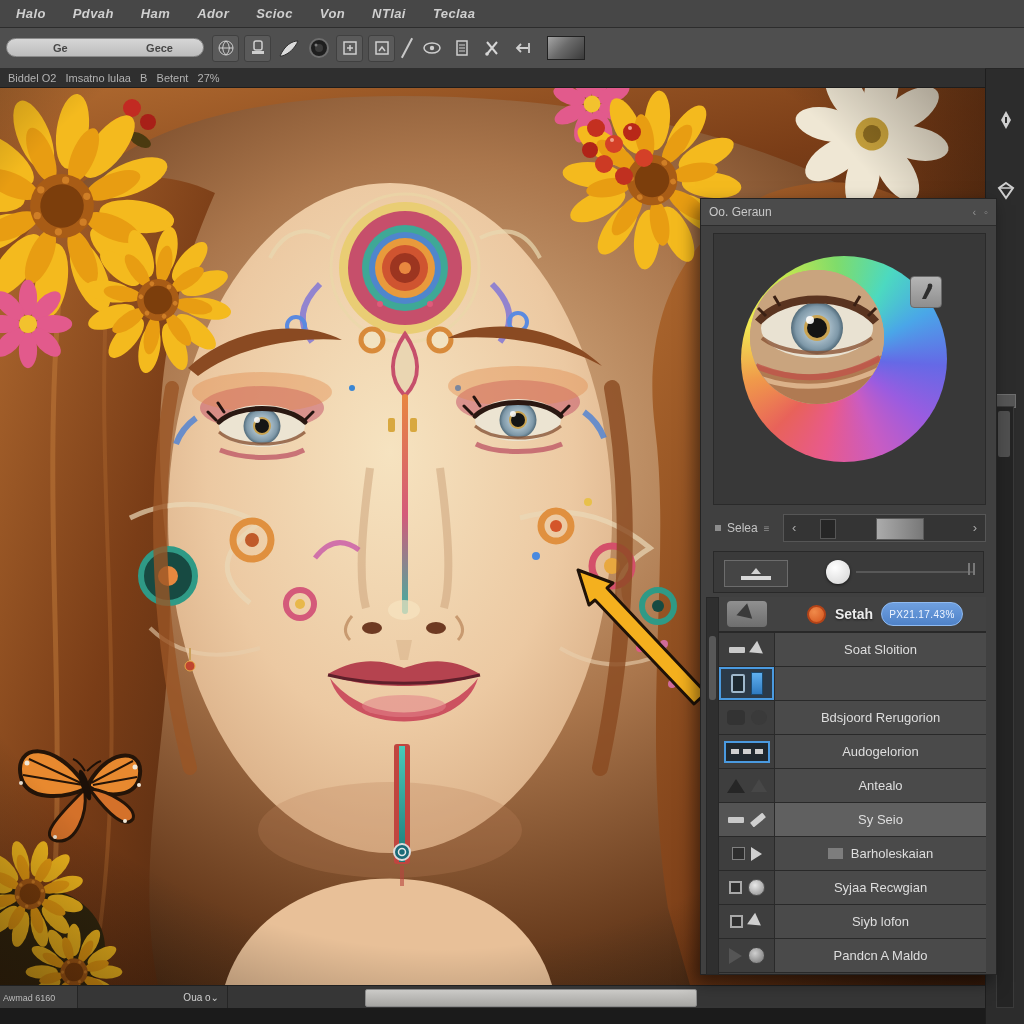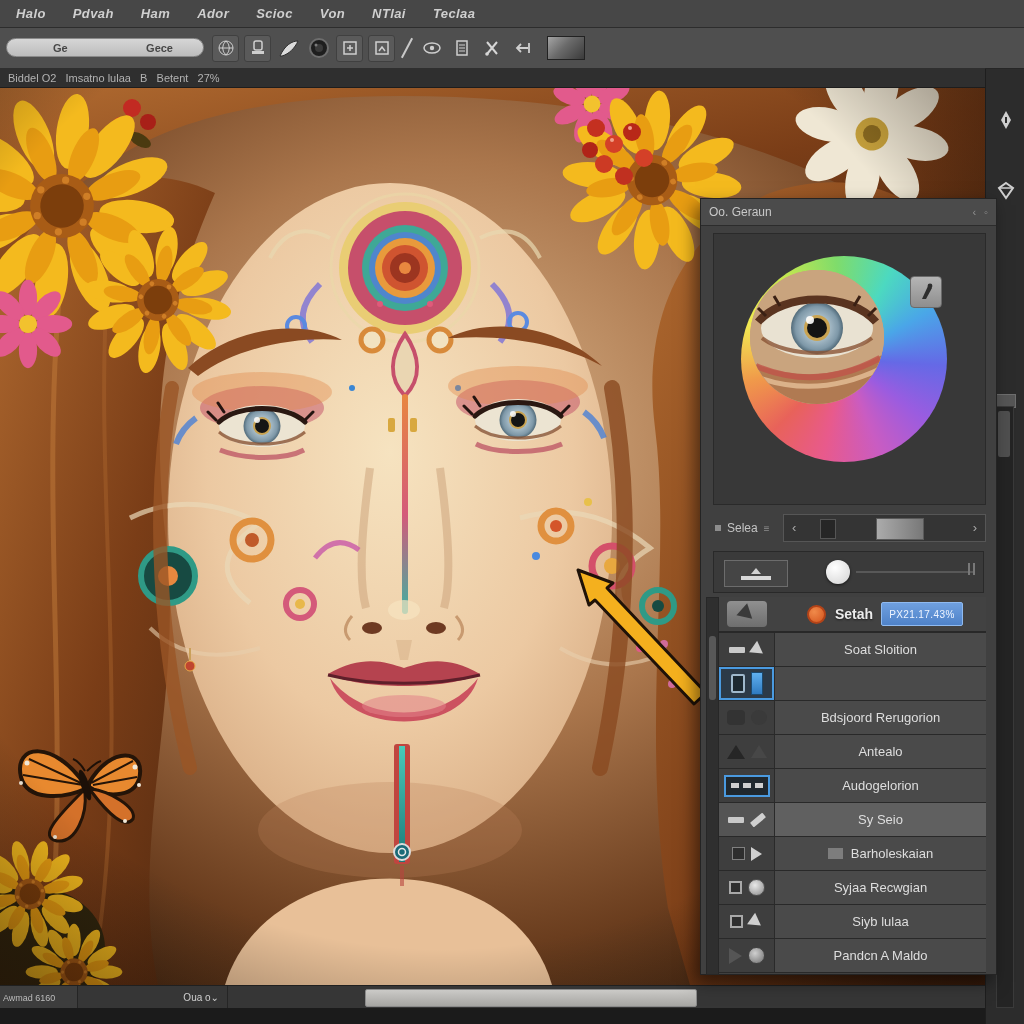--- a/index.html
+++ b/index.html
@@ -81,21 +81,21 @@
   .lscroll .thumb{position:absolute;left:2px;top:38px;width:7px;height:64px;background:#585858;border-radius:3px;}
   .lbody{position:absolute;left:18px;top:0;width:267px;height:379px;}
   .lheader{height:34px;background:#424242;border-bottom:2px solid #282828;display:flex;align-items:center;}
   .lthumb{width:40px;height:26px;margin-left:8px;border-radius:4px;background:linear-gradient(#909090,#6e6e6e);
           display:flex;align-items:center;justify-content:center;}
   .lthumb i{display:block;width:0;height:0;border-left:8px solid transparent;border-right:8px solid transparent;
             border-bottom:14px solid #3a3a3a;transform:rotate(132deg);}
   .odot{width:19px;height:19px;border-radius:50%;margin-left:40px;box-sizing:border-box;
         background:radial-gradient(circle at 35% 32%,#f08a4a,#d4551e);border:2px solid #b34318;}
   .lhlabel{margin-left:9px;font-size:14px;font-weight:bold;color:#ececec;text-shadow:0 1px 2px #1c1c1c;}
-  .badge{margin-left:8px;height:22px;padding:0 7px;display:flex;align-items:center;border-radius:2px;
+  .badge{margin-left:8px;height:22px;padding:0 7px;display:flex;align-items:center;border-radius:12px;
          background:linear-gradient(#6fa0e0,#4f82c8);border:1px solid #8fbaf0;color:#eef4ff;
          font-size:10px;letter-spacing:.4px;}
   .lrow{height:34px;display:flex;border-bottom:1px solid #292929;background:#4a4a4a;box-sizing:border-box;}
   .lrow .icell{width:56px;background:#3e3e3e;border-right:1px solid #2a2a2a;display:flex;
                align-items:center;justify-content:center;gap:6px;box-sizing:border-box;}
   .lrow .lbl{flex:1;display:flex;align-items:center;justify-content:center;font-size:13px;color:#dedede;}
   .lrow.hl{background:#606060;} .lrow.hl .icell{background:#545454;}
   .icell.sel{box-shadow:inset 0 0 0 2px #4a9ae0;background:#2c3a48;}
   .obox{width:46px;height:22px;border:2px solid #4a9ae0;background:#20282e;display:flex;
         align-items:center;justify-content:center;gap:4px;box-sizing:border-box;}
@@ -622,35 +622,35 @@
         </div>
         <div class="lrow">
           <span class="icell">
               <span class="mi blob"></span>
               <span class="mi blob2"></span>
             </span>
           <span class="lbl">Bdsjoord Rerugorion</span>
         </div>
         <div class="lrow">
           <span class="icell">
-              <span class="mi mnt"></span>
-              <span class="mi mnt2"></span>
-            </span>
-          <span class="lbl">Antealo</span>
-        </div>
-        <div class="lrow">
-          <span class="icell">
               <span class="obox">
                 <i></i>
                 <i></i>
                 <i></i>
               </span>
             </span>
           <span class="lbl">Audogelorion</span>
         </div>
+        <div class="lrow">
+          <span class="icell">
+              <span class="mi mnt"></span>
+              <span class="mi mnt2"></span>
+            </span>
+          <span class="lbl">Antealo</span>
+        </div>
         <div class="lrow hl">
           <span class="icell">
               <span class="mi dash"></span>
               <span class="mi pen"></span>
             </span>
           <span class="lbl">Sy Seio</span>
         </div>
         <div class="lrow">
           <span class="icell">
               <span class="mi sqs"></span>
@@ -666,21 +666,21 @@
               <span class="mi obx"></span>
               <span class="mi glb"></span>
             </span>
           <span class="lbl">Syjaa Recwgian</span>
         </div>
         <div class="lrow">
           <span class="icell">
               <span class="mi obx"></span>
               <span class="mi cur"></span>
             </span>
-          <span class="lbl">Siyb lulaa</span>
+          <span class="lbl">Siyb lofon</span>
         </div>
         <div class="lrow">
           <span class="icell">
               <span class="mi tri"></span>
               <span class="mi ball"></span>
             </span>
           <span class="lbl">Pandcn A Maldo</span>
         </div>
       </div>
     </div>

